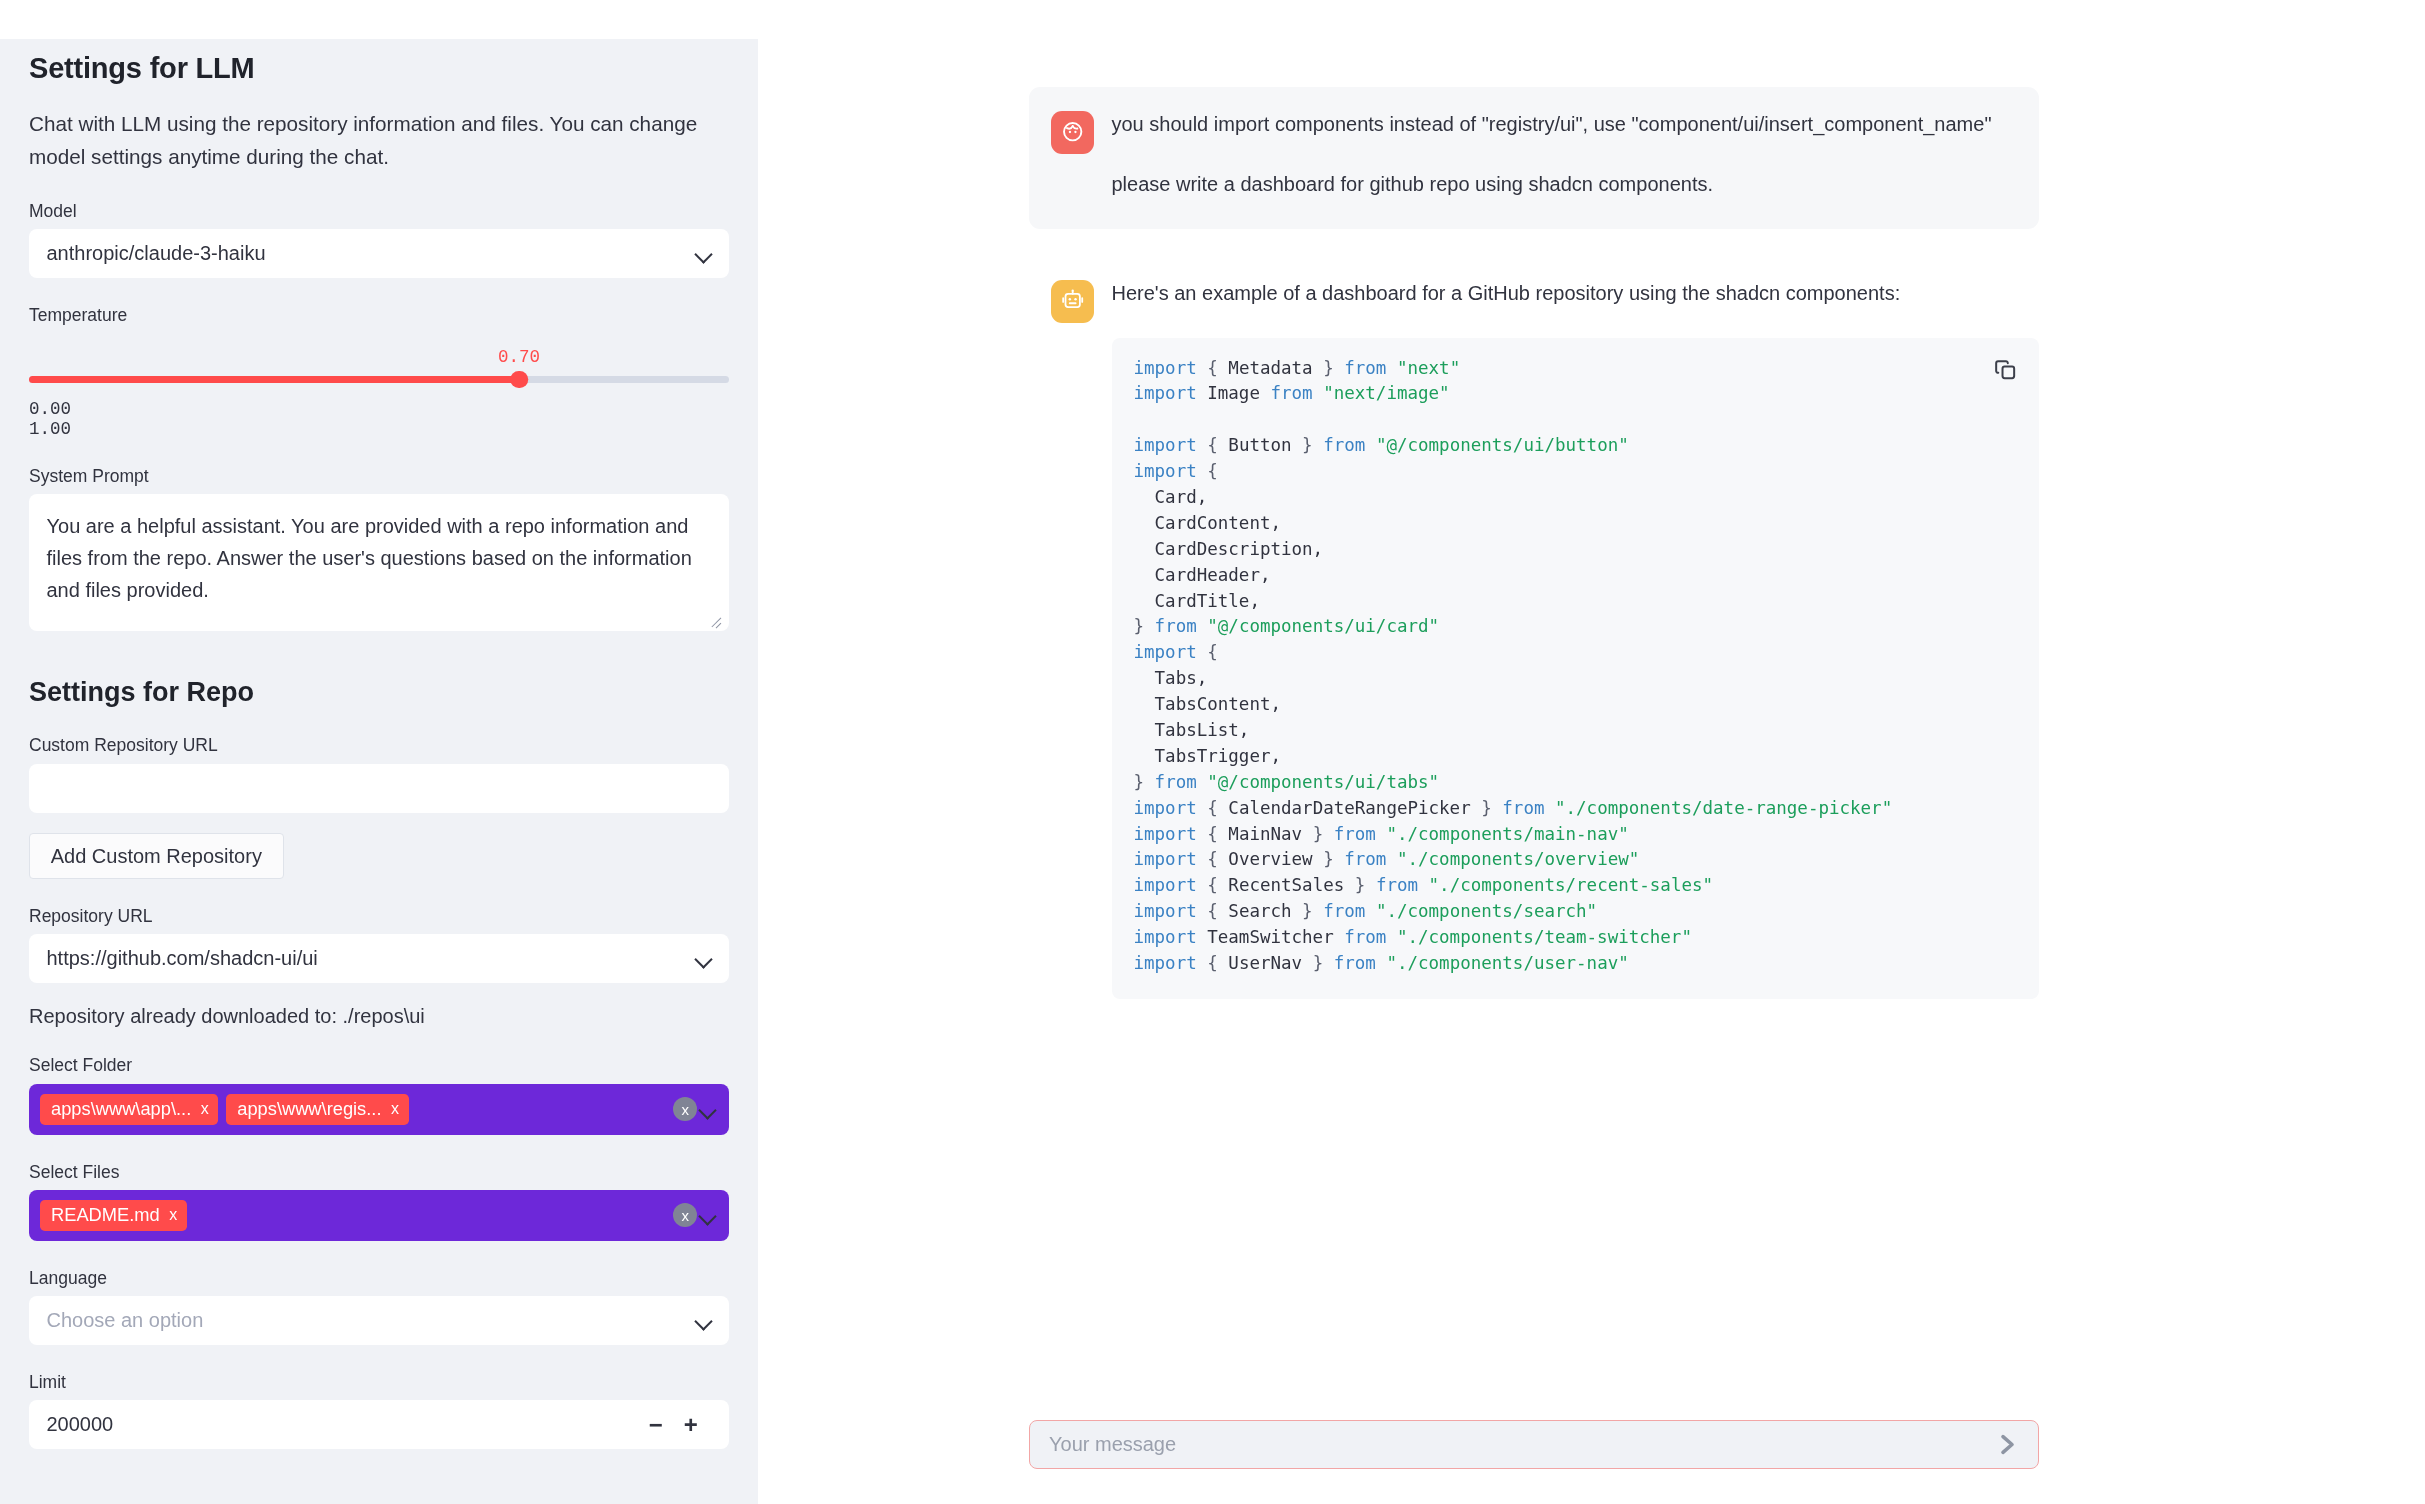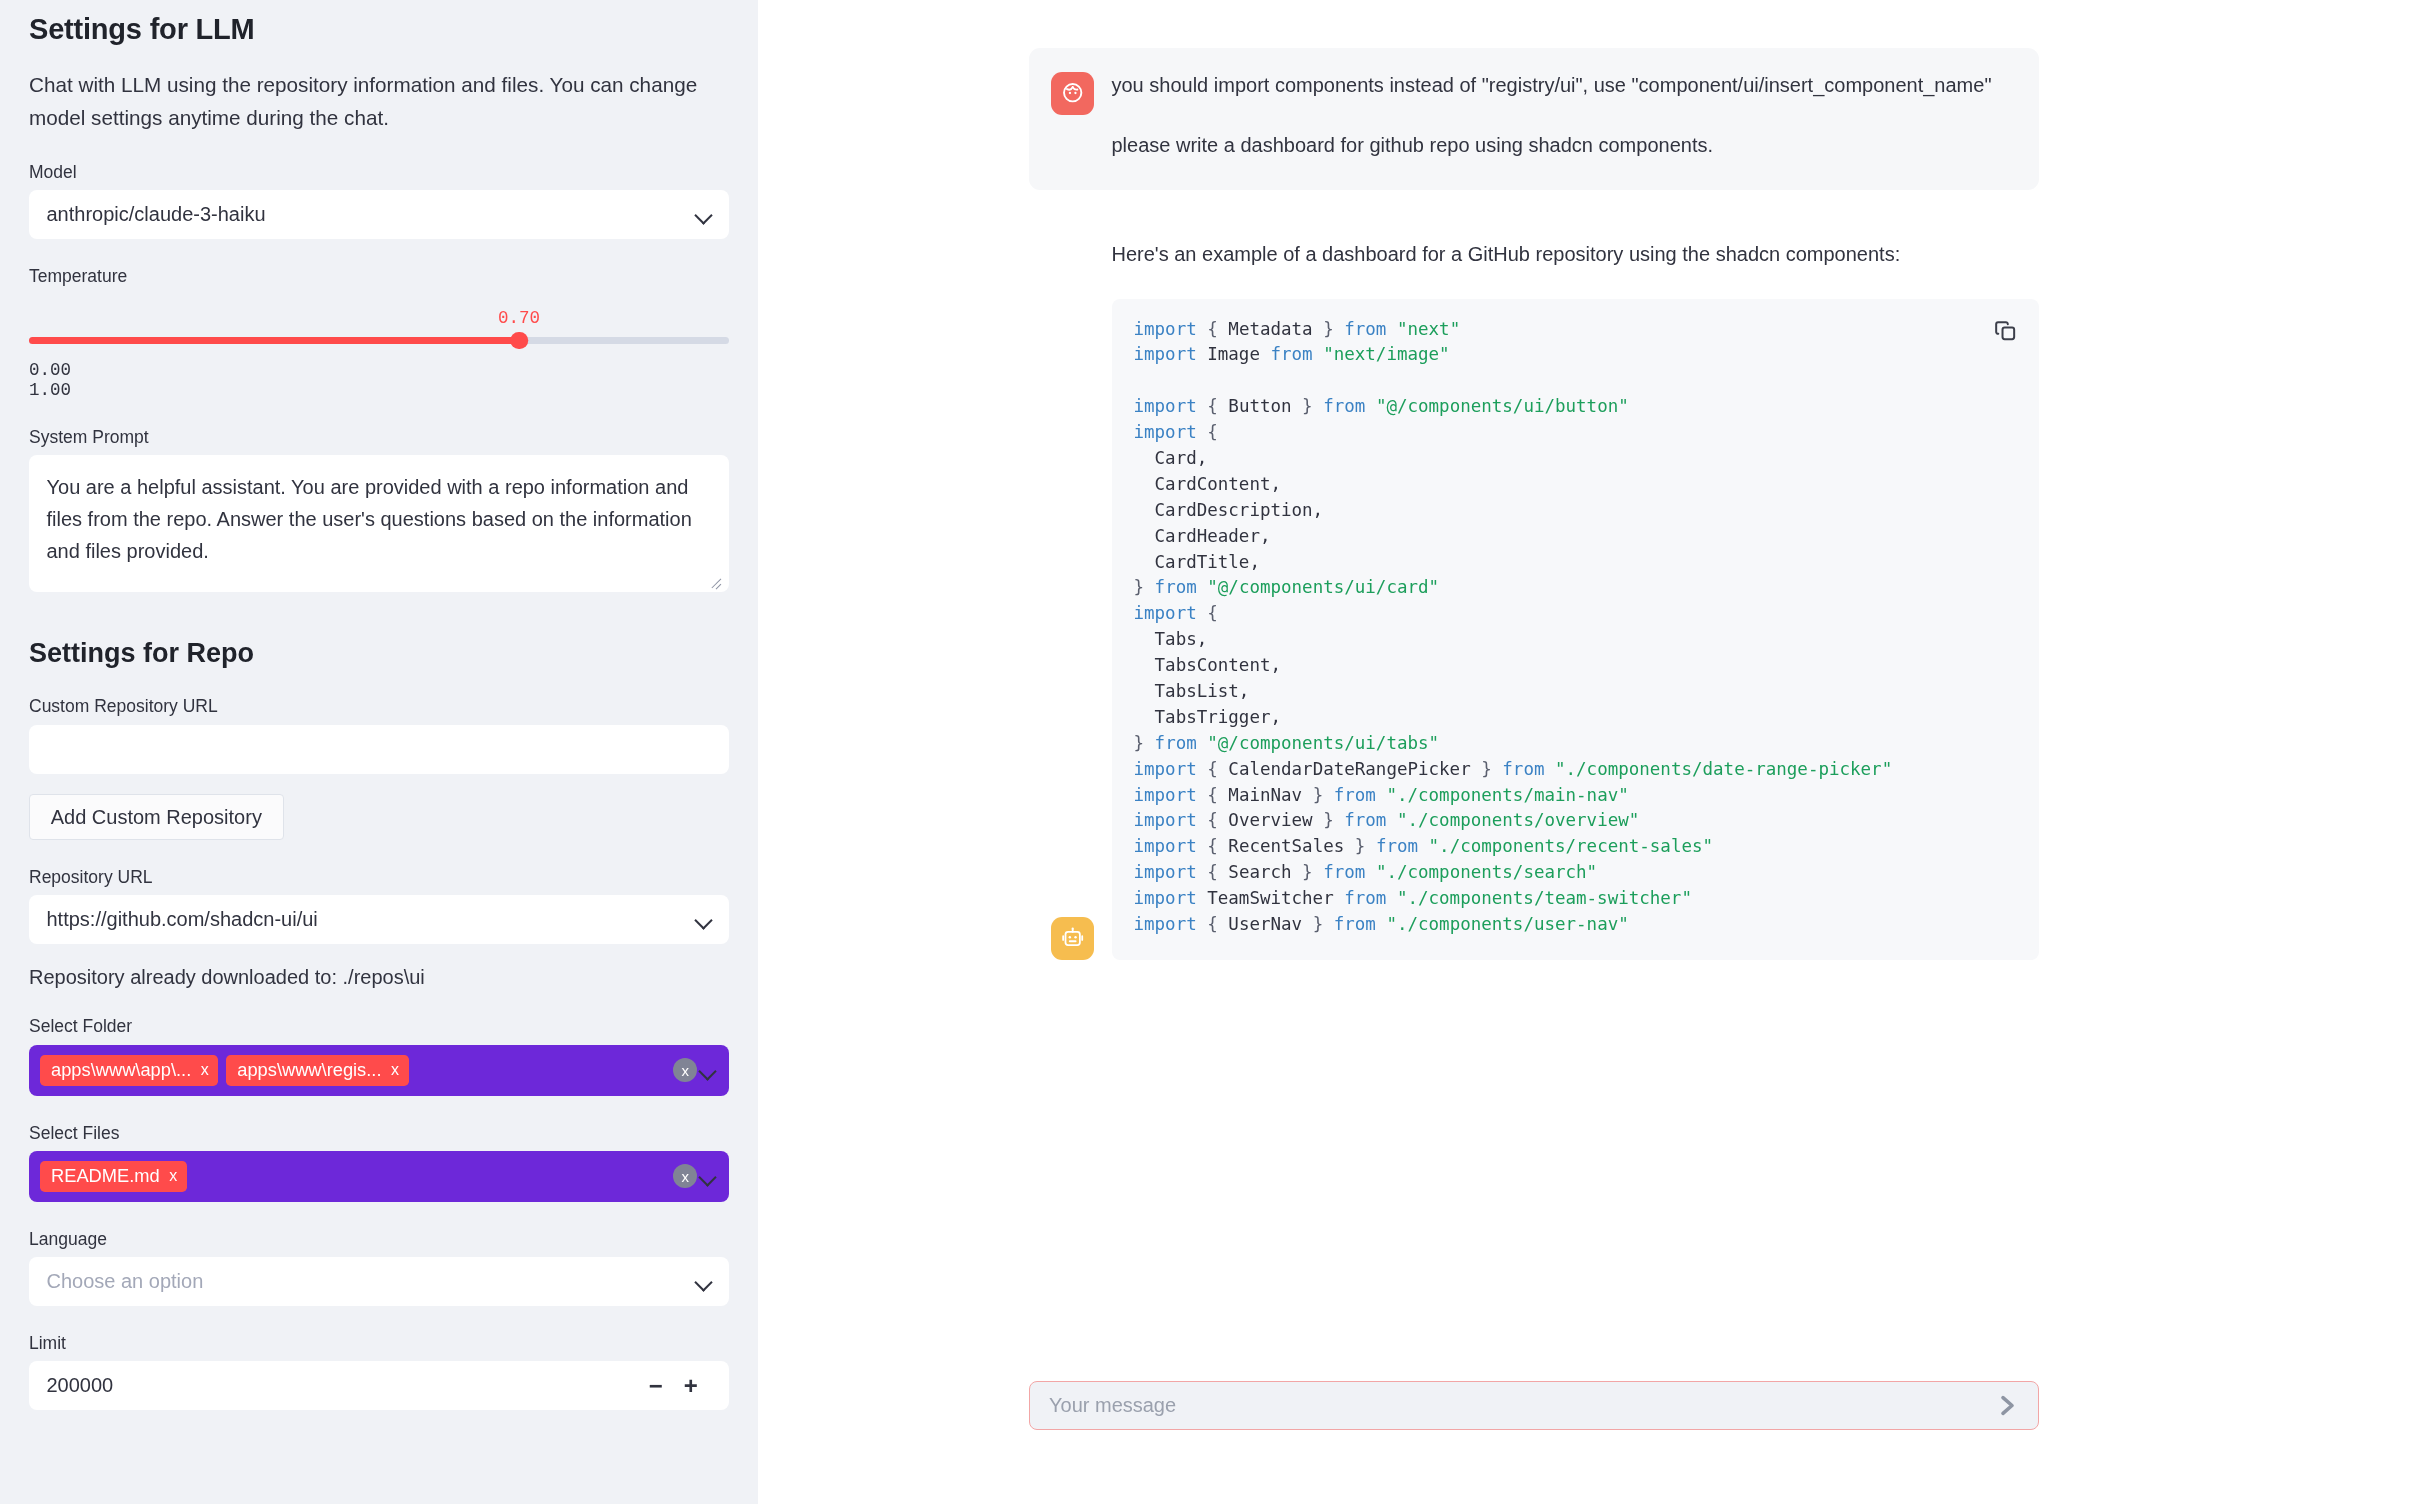--- a/index.html
+++ b/index.html
@@ -3,21 +3,21 @@
 <meta charset="utf-8">
 <style>
   * { box-sizing: border-box; }
   html, body {
     margin: 0; padding: 0;
     width: 2426px; height: 1505px;
     background: #ffffff;
     font-family: "Liberation Sans", sans-serif;
     overflow: hidden;
   }
-  .app { display: flex; width: 2426px; height: 1180px; }
+  .app { display: flex; width: 2426px; height: 1180px; margin-top: 39px; }
 
   
   .sidebar {
     width: 758px;
     min-width: 758px;
     height: 1505px;
     background: #f0f2f6;
     padding: 0 29px 0 29px;
     overflow: hidden;
     position: relative;
@@ -255,21 +255,21 @@
     margin-top: 48px;
     display: flex;
     gap: 17.5px;
     align-items: flex-start;
   }
   .msg-assistant {
     padding: 0 0 0 22px;
     margin-top: 49px;
     display: flex;
     gap: 17.5px;
-    align-items: flex-end;
+    align-items: flex-start;
   }
   .avatar {
     width: 43px; height: 43px;
     min-width: 43px;
     border-radius: 11px;
     display: flex; align-items: center; justify-content: center;
     margin-top: 1.6px;
   }
   .avatar.user { background: #f2685f; }
   .avatar.bot  { background: #f6bd4f; }

